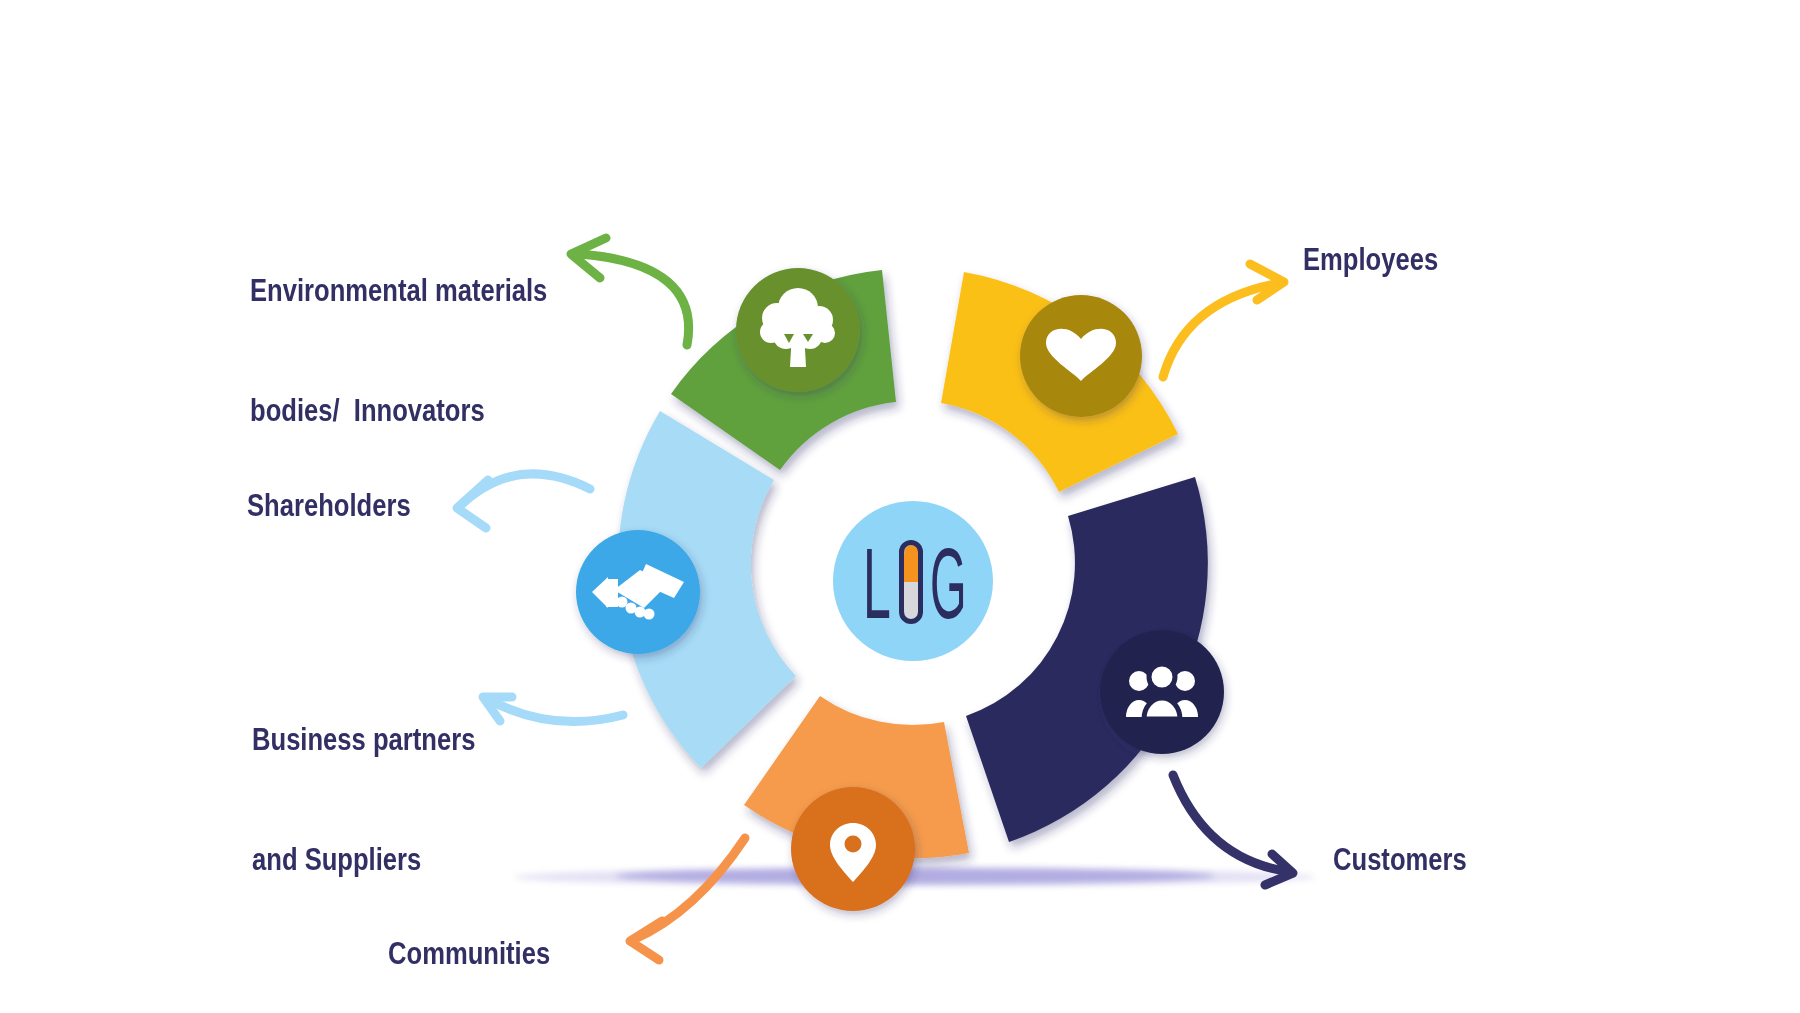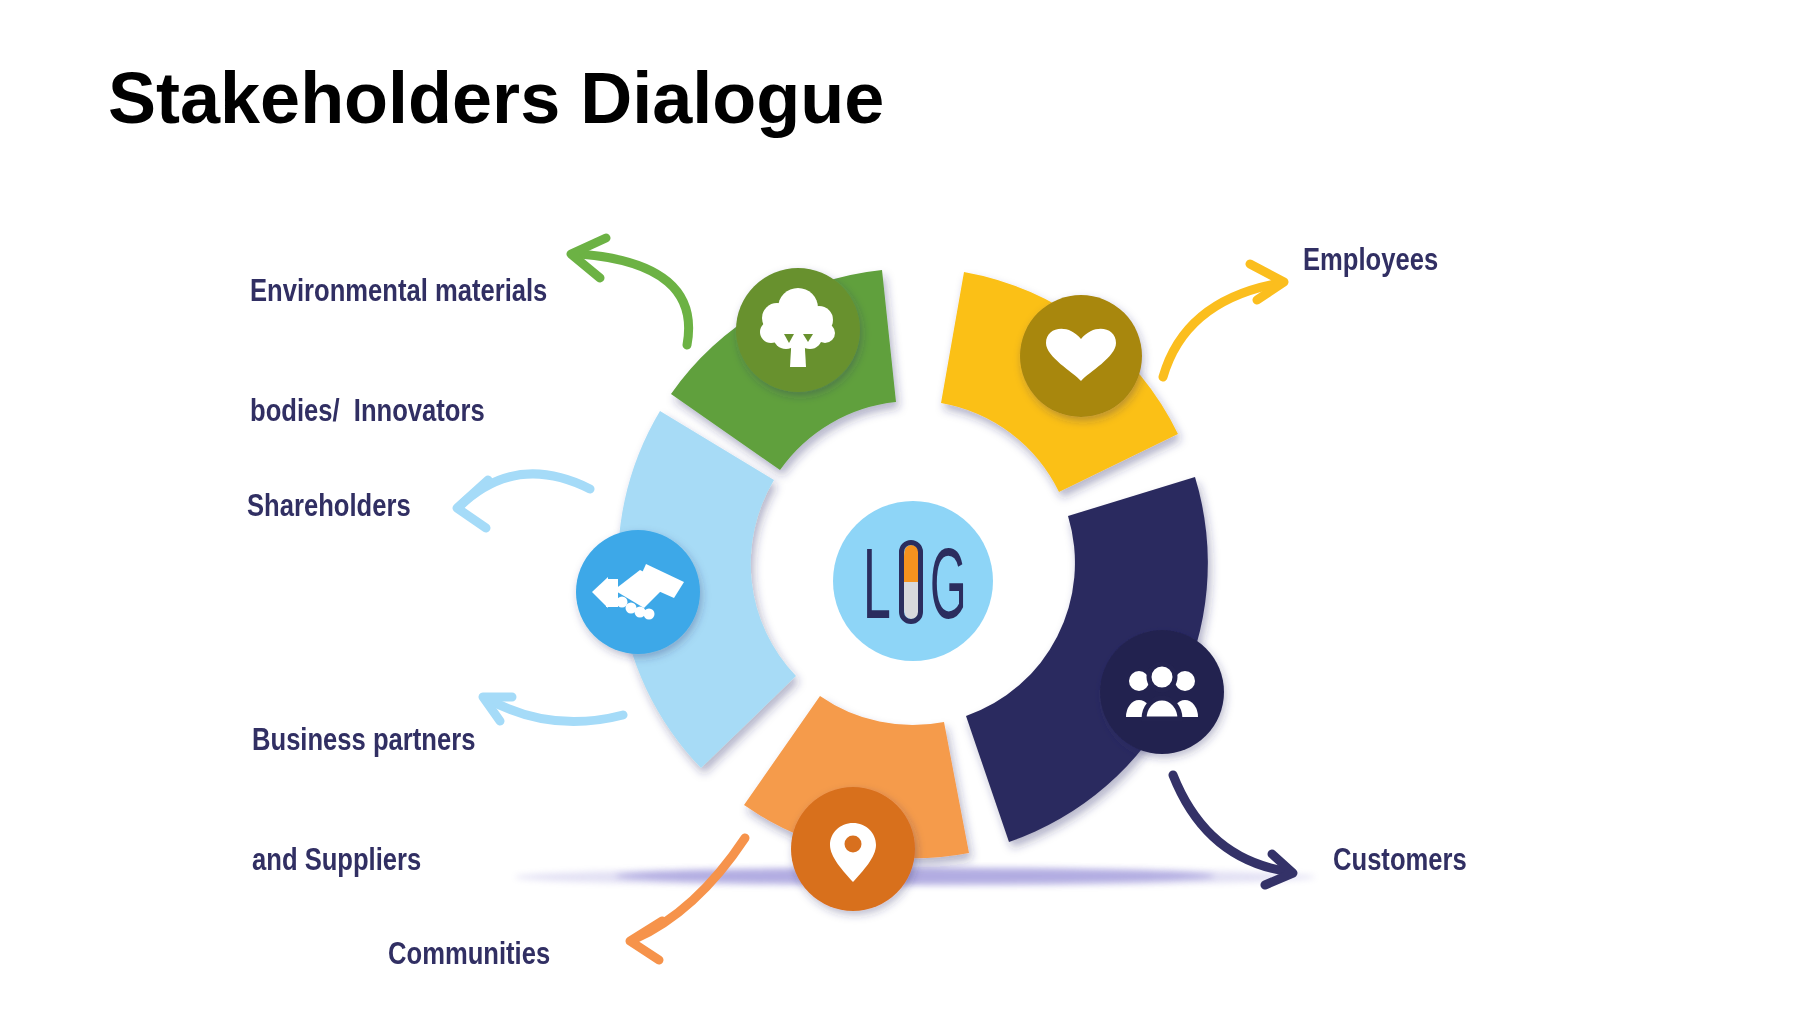--- a/index.html
+++ b/index.html
@@ -9,21 +9,20 @@
 :left top;white-space:nowrap;}
   .label{position:absolute;font-size:32px;font-weight:700;color:#312F63;line-height:40px;
          transform:scaleX(0.80);transform-origin:left top;white-space:pre-wrap;}
   svg.wheel{position:absolute;left:0;top:0;}
 </style>
 </head>
 <body>
 
 <div class="stage">
 
-  <div class="page-title">Stakeholders Dialogue</div>
 
   <svg class="wheel" width="1800" height="1013" viewBox="0 0 1800 1013">
     <defs>
       <filter id="segShadow" x="-30%" y="-30%" width="160%" height="160%">
         <feDropShadow dx="3" dy="6" stdDeviation="5" flood-color="#2E2E66" flood-opacity="0.35"></feDropShadow>
       </filter>
       <filter id="iconShadow" x="-30%" y="-30%" width="160%" height="160%">
         <feDropShadow dx="2" dy="4" stdDeviation="4" flood-color="#2E2E66" flood-opacity="0.3"></feDropShadow>
       </filter>
       <filter id="softBlur" x="-40%" y="-400%" width="180%" height="900%">

